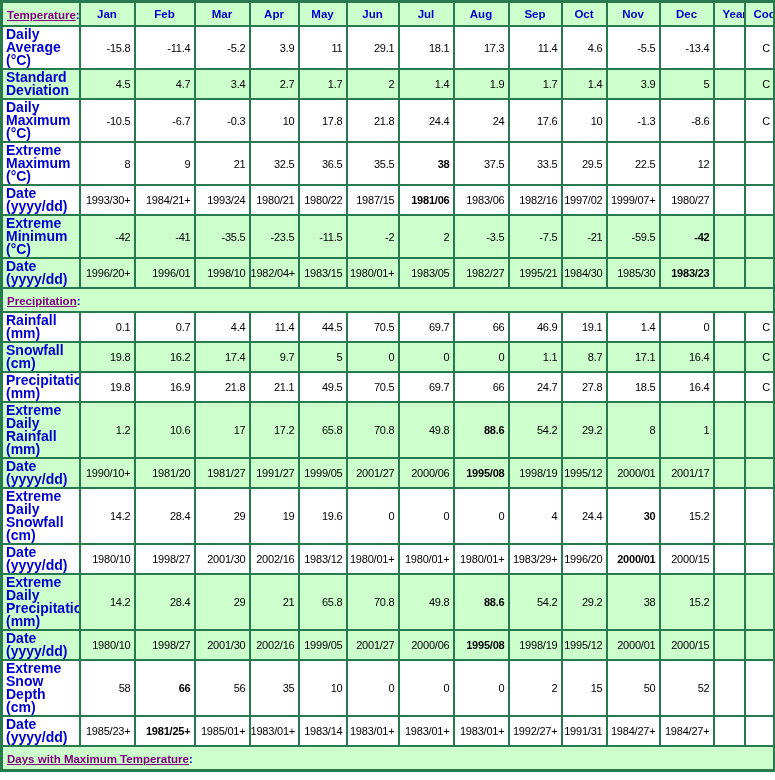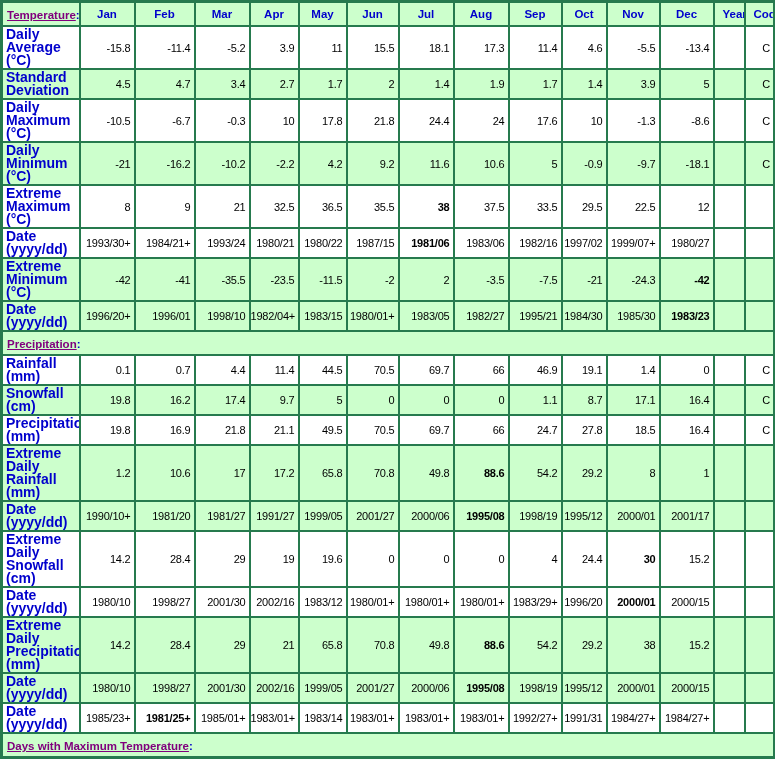--- a/index.html
+++ b/index.html
@@ -112,21 +112,21 @@
       </tr>
     </thead>
   <tbody>
       <tr style="height: 28px;">
         <td class="white lab">Daily Average (°C)</td>
         <td class="white val">-15.8</td>
         <td class="white val">-11.4</td>
         <td class="white val">-5.2</td>
         <td class="white val">3.9</td>
         <td class="white val">11</td>
-        <td class="white val">15.5</td>
+        <td class="white val">29.1</td>
         <td class="white val">18.1</td>
         <td class="white val">17.3</td>
         <td class="white val">11.4</td>
         <td class="white val">4.6</td>
         <td class="white val">-5.5</td>
         <td class="white val">-13.4</td>
         <td class="white val"></td>
         <td class="white val">C</td>
       </tr>
       <tr style="height: 28px;">
@@ -156,37 +156,20 @@
         <td class="white val">21.8</td>
         <td class="white val">24.4</td>
         <td class="white val">24</td>
         <td class="white val">17.6</td>
         <td class="white val">10</td>
         <td class="white val">-1.3</td>
         <td class="white val">-8.6</td>
         <td class="white val"></td>
         <td class="white val">C</td>
       </tr>
-      <tr style="height: 40px;">
-        <td class="green lab">Daily Minimum (°C)</td>
-        <td class="green val">-21</td>
-        <td class="green val">-16.2</td>
-        <td class="green val">-10.2</td>
-        <td class="green val">-2.2</td>
-        <td class="green val">4.2</td>
-        <td class="green val">9.2</td>
-        <td class="green val">11.6</td>
-        <td class="green val">10.6</td>
-        <td class="green val">5</td>
-        <td class="green val">-0.9</td>
-        <td class="green val">-9.7</td>
-        <td class="green val">-18.1</td>
-        <td class="green val"></td>
-        <td class="green val">C</td>
-      </tr>
       <tr style="height: 27px;">
         <td class="white lab">Extreme Maximum (°C)</td>
         <td class="white val">8</td>
         <td class="white val">9</td>
         <td class="white val">21</td>
         <td class="white val">32.5</td>
         <td class="white val">36.5</td>
         <td class="white val">35.5</td>
         <td class="white val b">38</td>
         <td class="white val">37.5</td>
@@ -219,21 +202,21 @@
         <td class="green val">-42</td>
         <td class="green val">-41</td>
         <td class="green val">-35.5</td>
         <td class="green val">-23.5</td>
         <td class="green val">-11.5</td>
         <td class="green val">-2</td>
         <td class="green val">2</td>
         <td class="green val">-3.5</td>
         <td class="green val">-7.5</td>
         <td class="green val">-21</td>
-        <td class="green val">-24.3</td>
+        <td class="green val">-59.5</td>
         <td class="green val b">-42</td>
         <td class="green val"></td>
         <td class="green val"></td>
       </tr>
       <tr style="height: 30px;">
         <td class="green lab">Date (yyyy/dd)</td>
         <td class="green val">1996/20+</td>
         <td class="green val">1996/01</td>
         <td class="green val">1998/10</td>
         <td class="green val">1982/04+</td>
@@ -397,20 +380,37 @@
         <td class="green val">2001/27</td>
         <td class="green val">2000/06</td>
         <td class="green val b">1995/08</td>
         <td class="green val">1998/19</td>
         <td class="green val">1995/12</td>
         <td class="green val">2000/01</td>
         <td class="green val">2000/15</td>
         <td class="green val"></td>
         <td class="green val"></td>
       </tr>
+      <tr style="height: 42px;">
+        <td class="white lab">Extreme Snow Depth (cm)</td>
+        <td class="white val">58</td>
+        <td class="white val b">66</td>
+        <td class="white val">56</td>
+        <td class="white val">35</td>
+        <td class="white val">10</td>
+        <td class="white val">0</td>
+        <td class="white val">0</td>
+        <td class="white val">0</td>
+        <td class="white val">2</td>
+        <td class="white val">15</td>
+        <td class="white val">50</td>
+        <td class="white val">52</td>
+        <td class="white val"></td>
+        <td class="white val"></td>
+      </tr>
       <tr style="height: 30px;">
         <td class="white lab">Date (yyyy/dd)</td>
         <td class="white val">1985/23+</td>
         <td class="white val b">1981/25+</td>
         <td class="white val">1985/01+</td>
         <td class="white val">1983/01+</td>
         <td class="white val">1983/14</td>
         <td class="white val">1983/01+</td>
         <td class="white val">1983/01+</td>
         <td class="white val">1983/01+</td>

